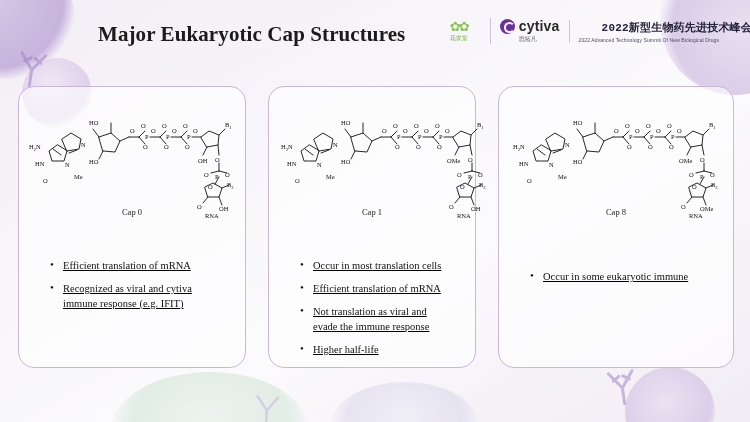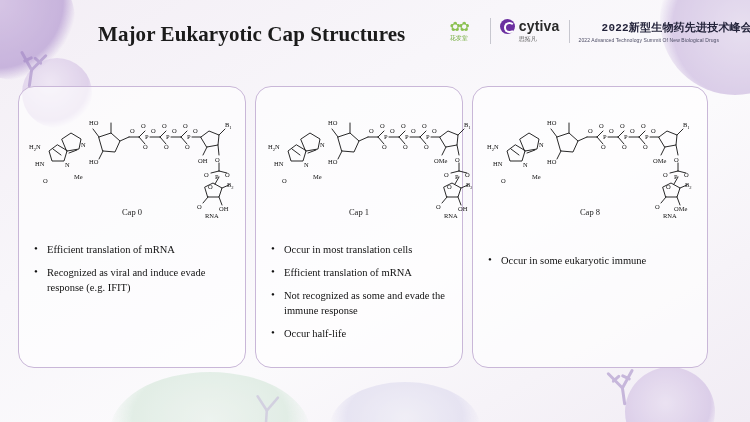--- a/index.html
+++ b/index.html
@@ -191,21 +191,21 @@
   }
 
   
   #cards {
     position: absolute;
     left: 18px;
     top: 86px;
     width: 714px;
     height: 282px;
     display: flex;
-    gap: 9px;
+    gap: 22px;
   }
   .card {
     position: relative;
     background: rgba(255,255,255,0.62);
     border: 1px solid #c9b7d8;
     border-radius: 16px;
     box-sizing: border-box;
   }
   .card-0 { width: 228px; }
   .card-1 { width: 208px; }
@@ -222,23 +222,24 @@
     top: 120px;
     font-size: 8.5px;
     color: #1b1b1b;
     font-family: "Liberation Serif", serif;
   }
   .bullets {
     position: absolute;
     left: 14px;
     right: 10px;
     top: 155px;
-    margin: 0;
+    margin: 16px;
     padding: 0;
     list-style: none;
+    text-decoration: underline;
   }
   .bullets li {
     position: relative;
     padding-left: 14px;
     margin-bottom: 8px;
     font-size: 10.5px;
     line-height: 15px;
     color: #111;
     font-family: "Liberation Serif", serif;
   }
@@ -394,21 +395,21 @@
             <text x="208" y="100">B<tspan font-size="4.6" dy="1.5">2</tspan></text>
             <text x="178" y="122">O</text>
             <text x="200" y="124">OH</text>
             <text x="186" y="131">RNA</text>
           </g>
         </svg>
         <div class="cap-label">Cap 0</div>
       </div>
       <ul class="bullets">
         <li>Efficient translation of mRNA</li>
-        <li>Recognized as viral and induce evade response (e.g. IFIT)</li>
+        <li>Recognized as viral and cytiva immune response (e.g. IFIT)</li>
       </ul>
     </div>
 
     <div class="card card-1">
       <div class="struct">
         <svg width="232" height="132" viewBox="0 0 232 132">
           <g stroke="#111" stroke-width="0.9" fill="none" stroke-linecap="round">
             <path d="M40 58 L32 64 L35 74 L47 74 L50 64 Z"></path>
             <path d="M50 64 L62 62 L64 52 L54 46 L45 52 Z"></path>
             <path d="M36 62 L44 68"></path>
@@ -474,22 +475,22 @@
             <text x="180" y="122">O</text>
             <text x="202" y="124">OH</text>
             <text x="188" y="131">RNA</text>
           </g>
         </svg>
         <div class="cap-label">Cap 1</div>
       </div>
       <ul class="bullets">
         <li>Occur in most translation cells</li>
         <li>Efficient translation of mRNA</li>
-        <li>Not recognized as some and evade the immune response</li>
-        <li>Occur half-life</li>
+        <li>Not translation as viral and evade the immune response</li>
+        <li>Higher half-life</li>
       </ul>
     </div>
 
     <div class="card card-2">
       <div class="struct">
         <svg width="236" height="132" viewBox="0 0 236 132">
           <g stroke="#111" stroke-width="0.9" fill="none" stroke-linecap="round">
             <path d="M42 58 L34 64 L37 74 L49 74 L52 64 Z"></path>
             <path d="M52 64 L64 62 L66 52 L56 46 L47 52 Z"></path>
             <path d="M38 62 L46 68"></path>

